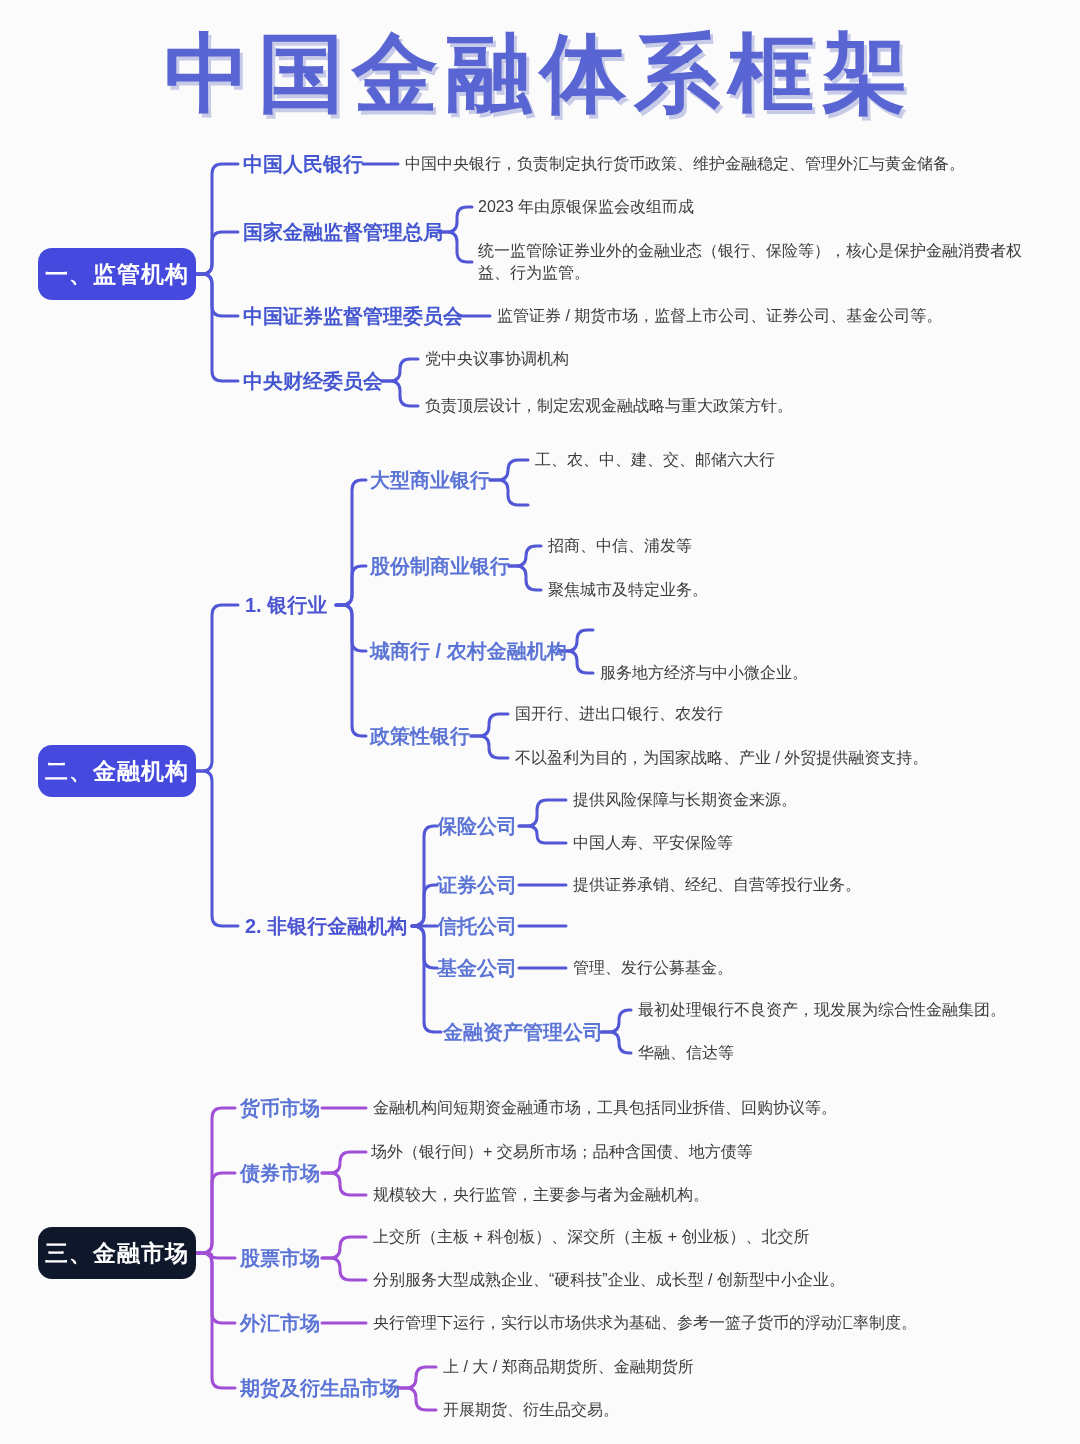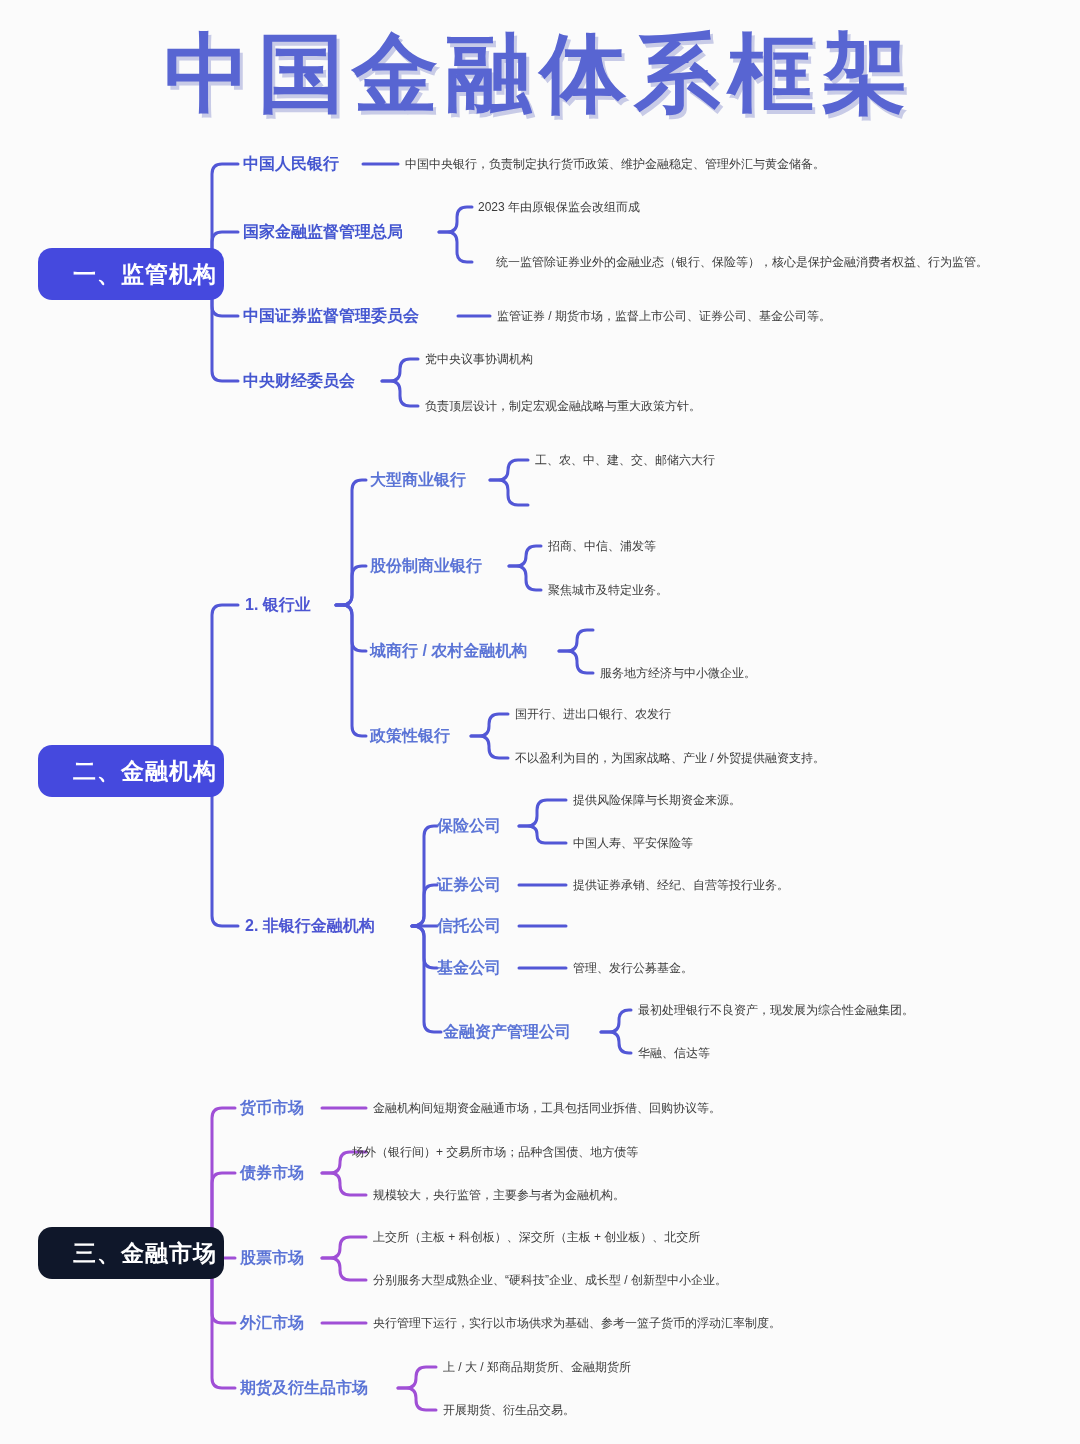--- a/index.html
+++ b/index.html
@@ -15,38 +15,38 @@
   .ln-purple{stroke:#a04fd6;stroke-width:3;fill:none;stroke-linecap:round;}
 
   .title{
     position:absolute;left:50%;top:16px;transform:translateX(-50%);
     font-size:86px;font-weight:900;letter-spacing:8px;white-space:nowrap;
     color:#5865d2;text-shadow:3px 4px 0 rgba(70,80,180,0.28);
   }
   .box{
     position:absolute;display:flex;align-items:center;justify-content:center;
     border-radius:14px;color:#ffffff;font-weight:bold;font-size:23px;
-    white-space:nowrap;letter-spacing:1px;padding-left:28px;
+    white-space:nowrap;letter-spacing:1px;
   }
   .box-blue{background:#4549de;}
   .box-purple{background:#0f172a;}
 
   .lbl{
     position:absolute;transform:translateY(-50%);
-    font-weight:bold;font-size:16px;white-space:nowrap;text-align:center;
+    font-weight:bold;font-size:20px;white-space:nowrap;text-align:center;
   }
   .lbl-main{color:#4456d0;}
   .lbl-group{color:#4c55d2;}
   .lbl-sub{color:#5b74d6;}
 
   .detail{
     position:absolute;transform:translateY(-50%);
-    font-size:12px;color:#3b3b3b;white-space:nowrap;
+    font-size:16px;color:#3b3b3b;white-space:nowrap;
   }
-  .detail-wrap{white-space:normal;line-height:30px;margin-left:18px;}
+  .detail-wrap{white-space:normal;line-height:22px;}
 </style>
 </head>
 <body>
 
 <div id="canvas">
 
   <svg id="lines" viewBox="0 0 1080 1444" xmlns="http://www.w3.org/2000/svg">
 
     <path class="ln-blue" d="M196 274 L202 274 Q212 274 212 264 L212 174 Q212 164 222 164 L238 164"></path>
     <path class="ln-blue" d="M196 274 L202 274 Q212 274 212 264 L212 242 Q212 232 222 232 L238 232"></path>
@@ -169,21 +169,21 @@
   <div class="lbl lbl-sub" style="left:443px;top:1032px">金融资产管理公司</div>
   <div class="detail" style="left:638px;top:1010px">最初处理银行不良资产，现发展为综合性金融集团。</div>
   <div class="detail" style="left:638px;top:1053px">华融、信达等</div>
 
   <div class="box box-purple" style="left:38px;top:1227px;width:158px;height:52px">三、金融市场</div>
 
   <div class="lbl lbl-sub" style="left:240px;top:1108px">货币市场</div>
   <div class="detail" style="left:373px;top:1108px">金融机构间短期资金融通市场，工具包括同业拆借、回购协议等。</div>
 
   <div class="lbl lbl-sub" style="left:240px;top:1173px">债券市场</div>
-  <div class="detail" style="left:352px;top:1152px">场外（银行间）+ 交易所市场；品种含国债、地方债等</div>
+  <div class="detail" style="left:371px;top:1152px">场外（银行间）+ 交易所市场；品种含国债、地方债等</div>
   <div class="detail" style="left:373px;top:1195px">规模较大，央行监管，主要参与者为金融机构。</div>
 
   <div class="lbl lbl-sub" style="left:240px;top:1258px">股票市场</div>
   <div class="detail" style="left:373px;top:1237px">上交所（主板 + 科创板）、深交所（主板 + 创业板）、北交所</div>
   <div class="detail" style="left:373px;top:1280px">分别服务大型成熟企业、“硬科技”企业、成长型 / 创新型中小企业。</div>
 
   <div class="lbl lbl-sub" style="left:240px;top:1323px">外汇市场</div>
   <div class="detail" style="left:373px;top:1323px">央行管理下运行，实行以市场供求为基础、参考一篮子货币的浮动汇率制度。</div>
 
   <div class="lbl lbl-sub" style="left:240px;top:1388px">期货及衍生品市场</div>

